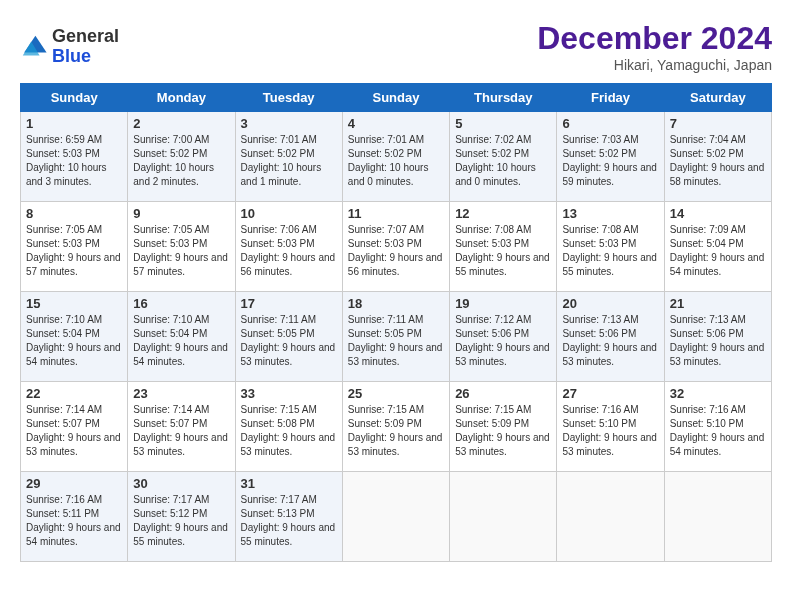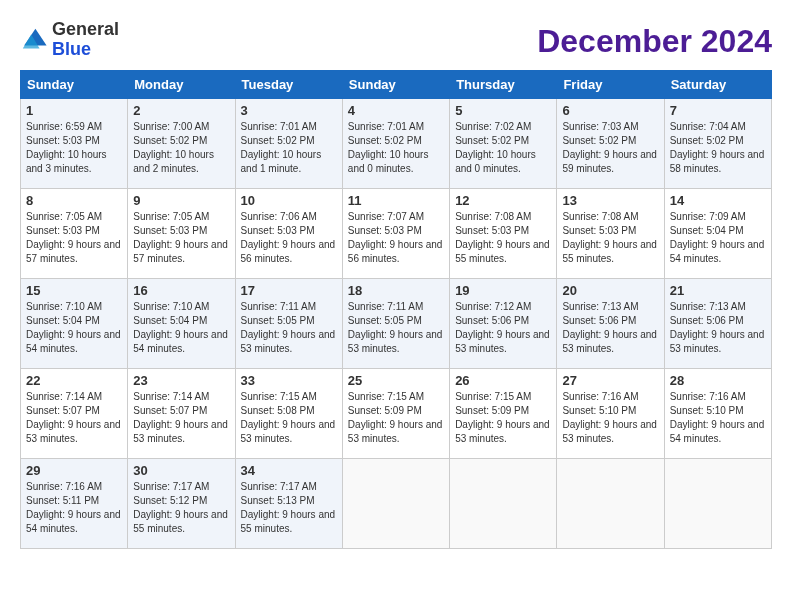--- a/index.html
+++ b/index.html
@@ -5,21 +5,21 @@
     * { box-sizing: border-box; margin: 0; padding: 0; }
     body {
       font-family: Arial, sans-serif;
       background: #fff;
       width: 792px;
       min-height: 612px;
       padding: 20px;
     }
     .header-area {
       display: flex;
-      align-items: flex-end;
+      align-items: center;
       justify-content: space-between;
       margin-bottom: 10px;
     }
     .logo {
       display: flex;
       align-items: center;
       gap: 4px;
     }
     .logo-text {
       font-size: 18px;
@@ -46,21 +46,21 @@
     }
     .calendar-table {
       width: 100%;
       border-collapse: collapse;
       font-size: 11px;
     }
     .calendar-table th {
       background-color: #1a6abf;
       color: #fff;
       padding: 6px 6px;
-      text-align: left;
+      text-align: center;
       font-size: 13px;
       font-weight: bold;
       border: 1px solid #1a6abf;
     }
     .calendar-table td {
       border: 1px solid #ccc;
       padding: 4px 5px;
       vertical-align: top;
       width: calc(100% / 7);
       min-height: 80px;
@@ -97,20 +97,21 @@
       <polygon points="22,4 38,28 6,28" fill="#1a6abf"></polygon>
       <polygon points="16,12 28,32 4,32" fill="#1a9ad4" opacity="0.7"></polygon>
     </svg>
     <div class="logo-text">
       <span class="logo-general">General</span><br>
       <span class="logo-blue">Blue</span>
     </div>
   </div>
   <div class="title-area">
     <div class="month-year">December 2024</div>
+    <div class="location">Hikari, Yamaguchi, Japan</div>
   </div>
 </div>
 
 <table class="calendar-table">
   <thead>
     <tr>
       <th>Sunday</th>
       <th>Monday</th>
       <th>Tuesday</th>
       <th>Sunday</th>
@@ -229,35 +230,35 @@
       </td>
         <td>
         <span class="day-number">26</span>
         <span class="day-info">Sunrise: 7:15 AM<br>Sunset: 5:09 PM<br>Daylight: 9 hours and 53 minutes.</span>
       </td>
         <td>
         <span class="day-number">27</span>
         <span class="day-info">Sunrise: 7:16 AM<br>Sunset: 5:10 PM<br>Daylight: 9 hours and 53 minutes.</span>
       </td>
         <td>
-        <span class="day-number">28</span>
+        <span class="day-number">32</span>
         <span class="day-info">Sunrise: 7:16 AM<br>Sunset: 5:10 PM<br>Daylight: 9 hours and 54 minutes.</span>
       </td>
       </tr>
       <tr>
         <td>
         <span class="day-number">29</span>
         <span class="day-info">Sunrise: 7:16 AM<br>Sunset: 5:11 PM<br>Daylight: 9 hours and 54 minutes.</span>
       </td>
         <td>
         <span class="day-number">30</span>
         <span class="day-info">Sunrise: 7:17 AM<br>Sunset: 5:12 PM<br>Daylight: 9 hours and 55 minutes.</span>
       </td>
         <td>
-        <span class="day-number">34</span>
+        <span class="day-number">31</span>
         <span class="day-info">Sunrise: 7:17 AM<br>Sunset: 5:13 PM<br>Daylight: 9 hours and 55 minutes.</span>
       </td>
         <td class="empty-cell"></td>
         <td class="empty-cell"></td>
         <td class="empty-cell"></td>
         <td class="empty-cell"></td>
       </tr>
     </tbody>
 </table>
 

